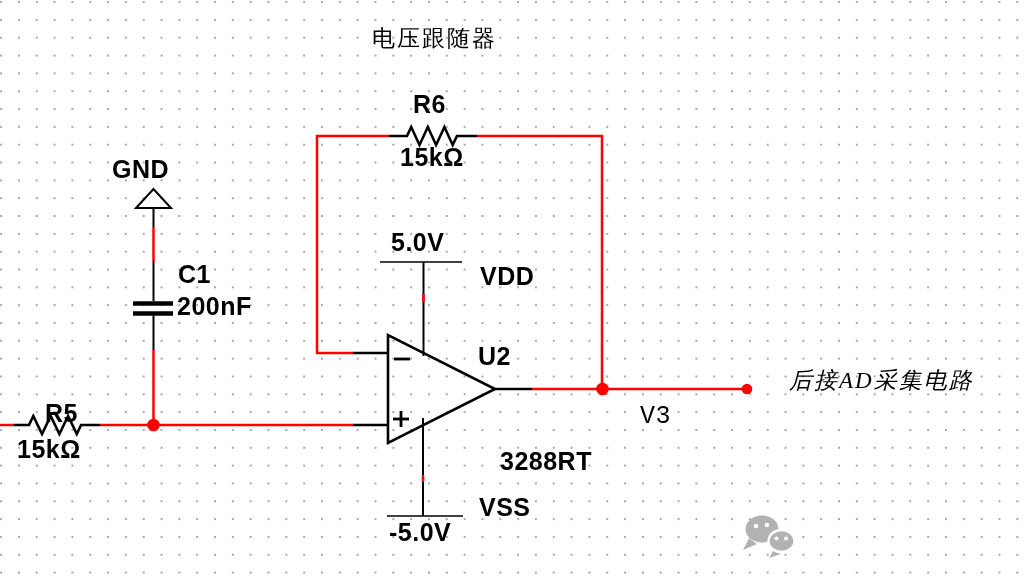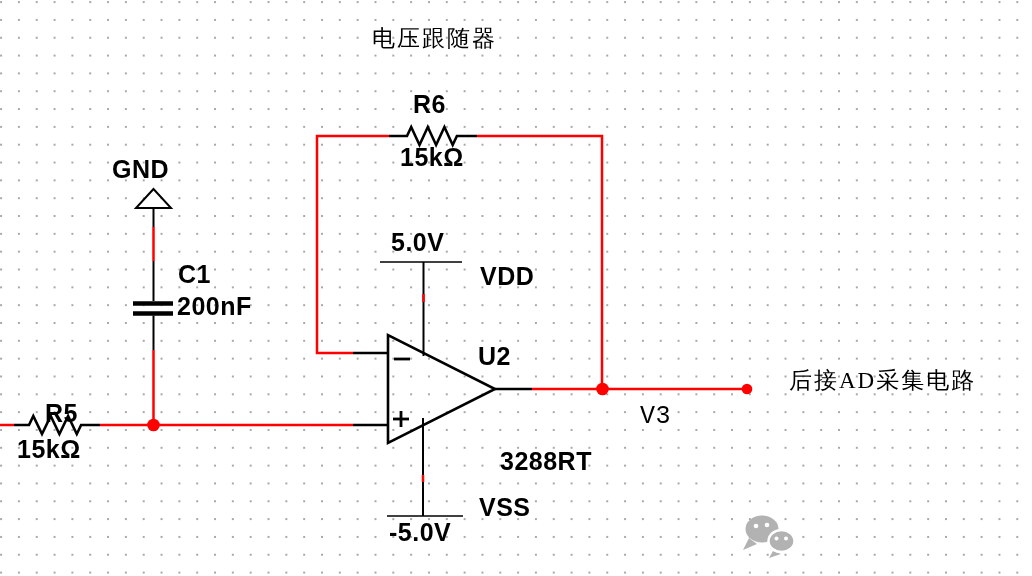--- a/index.html
+++ b/index.html
@@ -135,15 +135,15 @@
   <div class="lbl" style="left:17px;top:437px;">15kΩ</div>
 
   <div class="lbl" style="left:391px;top:230px;">5.0V</div>
   <div class="lbl" style="left:480px;top:264px;">VDD</div>
   <div class="lbl" style="left:478px;top:300px;margin-top:44px;">U2</div>
   <div class="lbl" style="left:500px;top:449px;">3288RT</div>
   <div class="lbl" style="left:479px;top:495px;">VSS</div>
   <div class="lbl" style="left:389px;top:520px;">-5.0V</div>
 
   <div class="lbl reg" style="left:640px;top:404px;font-family:Liberation Mono, monospace;">V3</div>
-  <div class="lbl serif" style="left:789px;top:369px;">后接AD采集电路</div>
+  <div class="lbl serif" style="left:789px;top:369px;font-style:italic;">后接AD采集电路</div>
 
 </div>
 
 </body></html>

